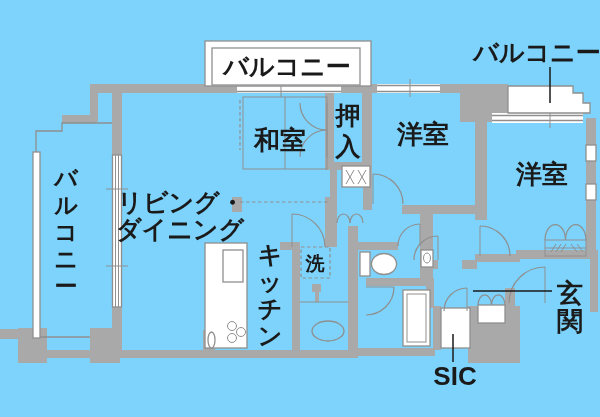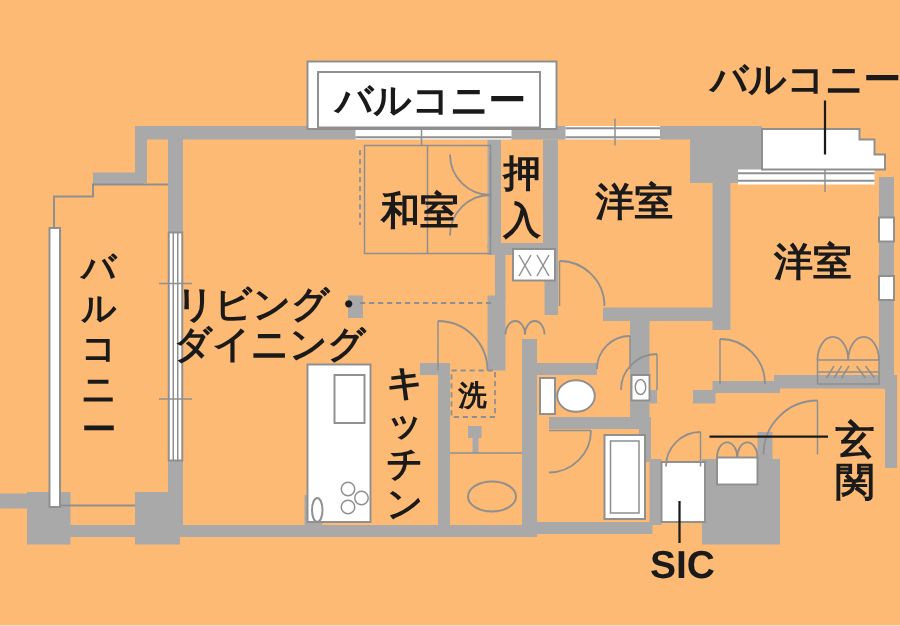--- a/index.html
+++ b/index.html
@@ -1,16 +1,16 @@
 <!DOCTYPE html>
 <html><head>
 <meta charset="utf-8">
 <style>
   html,body{margin:0;padding:0;background:#fff;}
-  .stage{position:relative;width:600px;height:417px;background:#fdba74;overflow:hidden;
+  .stage{position:relative;width:600px;height:417px;background:#7dd3fc;overflow:hidden;
          font-family:"Liberation Sans","DejaVu Sans",sans-serif;}
   svg{display:block;}
   .wall{fill:#a9a9a9;stroke:none;}
   .ln{stroke:#8f8f8f;stroke-width:1.3;fill:none;}
   .lnt{stroke:#8f8f8f;stroke-width:1;fill:none;}
   .fw{fill:#ffffff;stroke:#8f8f8f;stroke-width:1.3;}
   .fwn{fill:#ffffff;stroke:none;}
   .dash{stroke:#8f8f8f;stroke-width:1.2;fill:none;stroke-dasharray:3.5,2.5;}
   .arc{stroke:#8f8f8f;stroke-width:1.2;fill:none;}
   .ptr{stroke:#1a1a1a;stroke-width:1.5;fill:none;}

